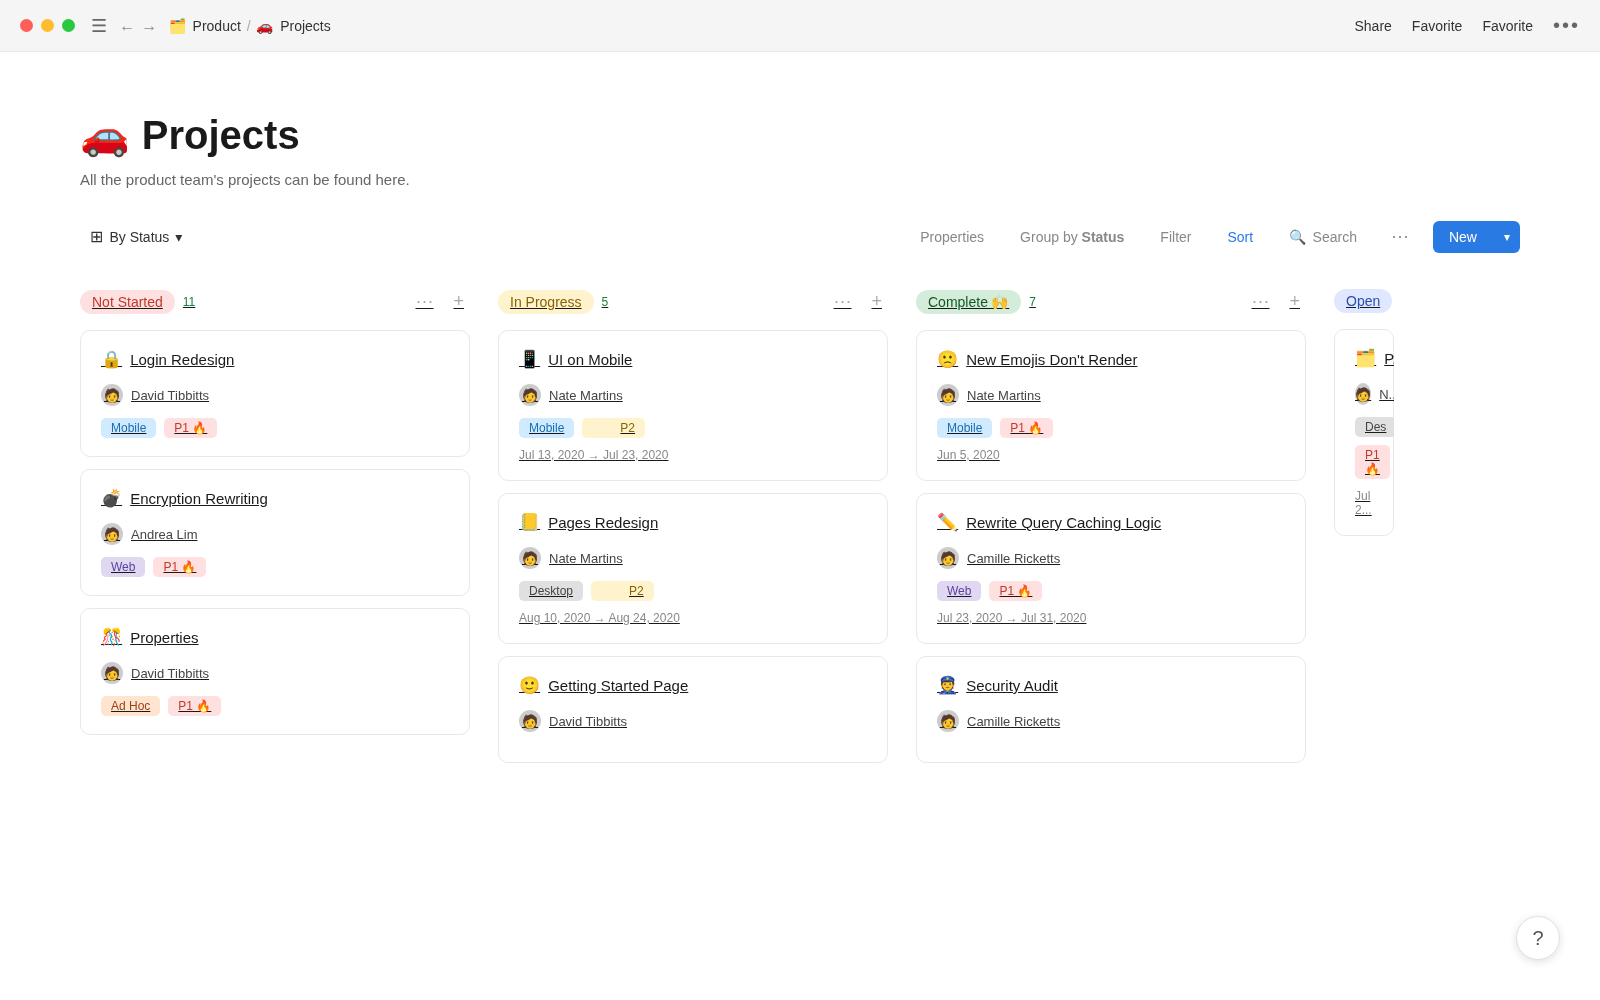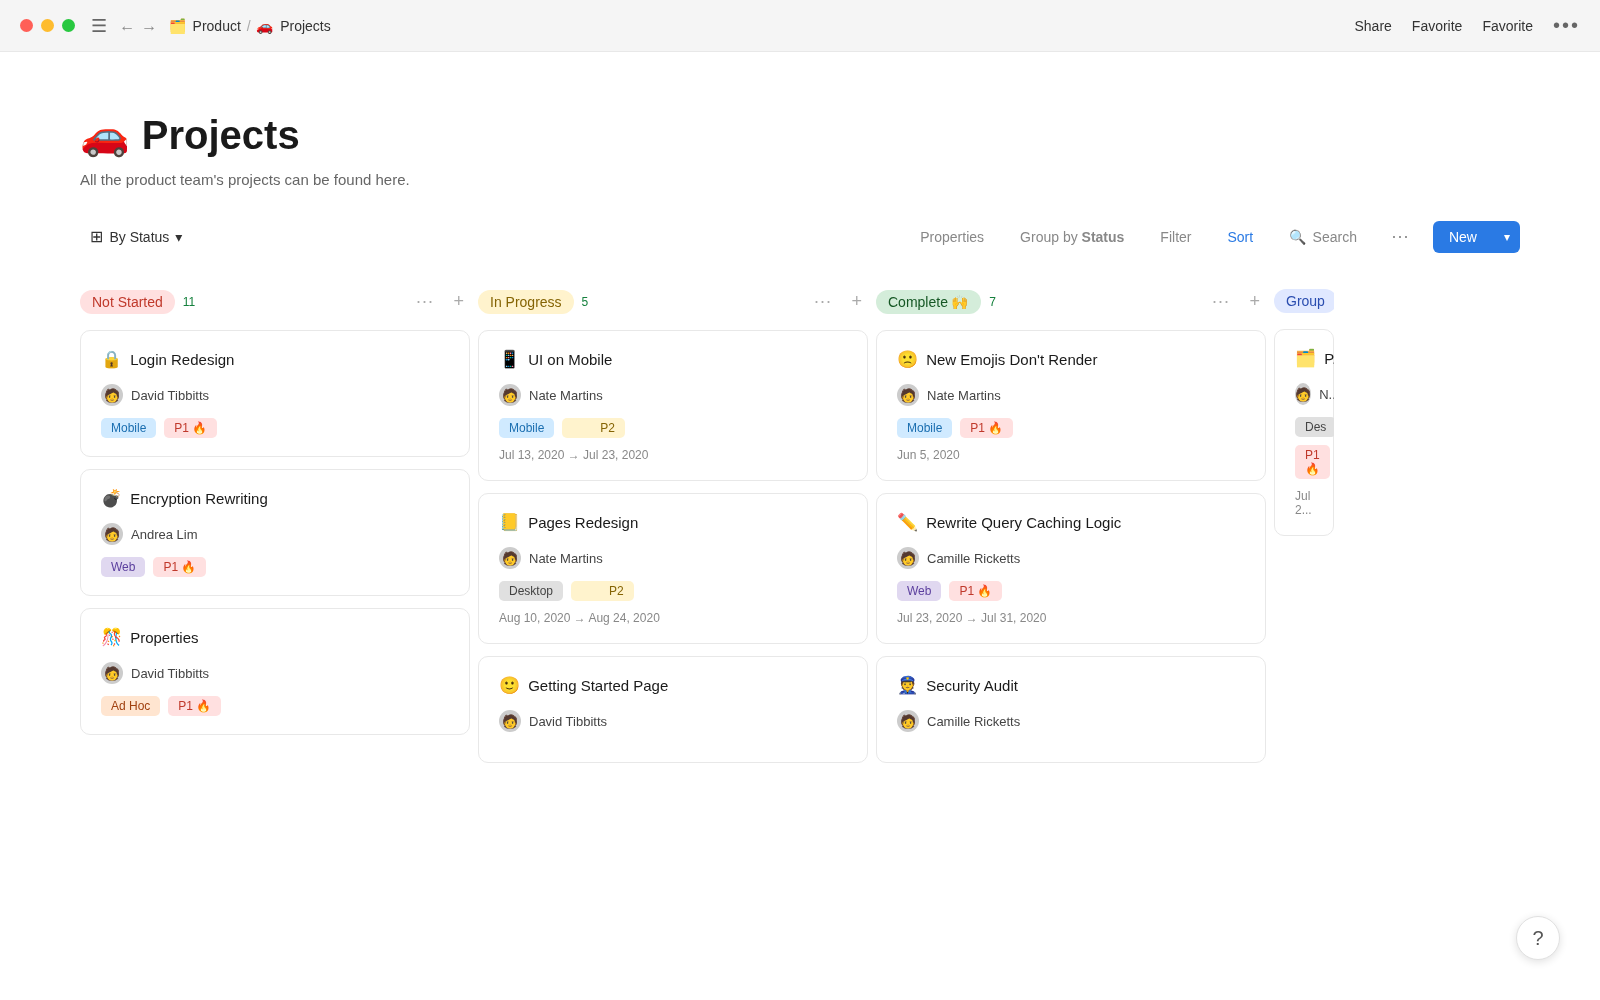--- a/index.html
+++ b/index.html
@@ -164,22 +164,23 @@
       margin: 0;
     }
     .new-btn-arrow {
       padding: 8px 10px;
       font-size: 12px;
     }
 
     
     .board {
       display: flex;
-      gap: 8px;
+      gap: 28px;
       overflow-x: hidden;
+      text-decoration: underline;
     }
 
     .column {
       flex: 0 0 390px;
       display: flex;
       flex-direction: column;
     }
 
     .col-header {
       display: flex;
@@ -517,21 +518,21 @@
             <span>Security Audit</span>
           </div>
           <div class="card-assignee">
             <div class="avatar">🧑</div>
             <span>Camille Ricketts</span>
           </div>
         </div>
       </div>
       <div class="column-partial">
         <div class="col-header">
-          <span class="col-status-badge badge-open">Group</span>
+          <span class="col-status-badge badge-open">Open</span>
           <span class="col-count"></span>
         </div>
         <div class="card">
           <div class="card-title">
             <span class="card-title-icon">🗂️</span>
             <span>P...</span>
           </div>
           <div class="card-assignee">
             <div class="avatar">🧑</div>
             <span>N...</span>

